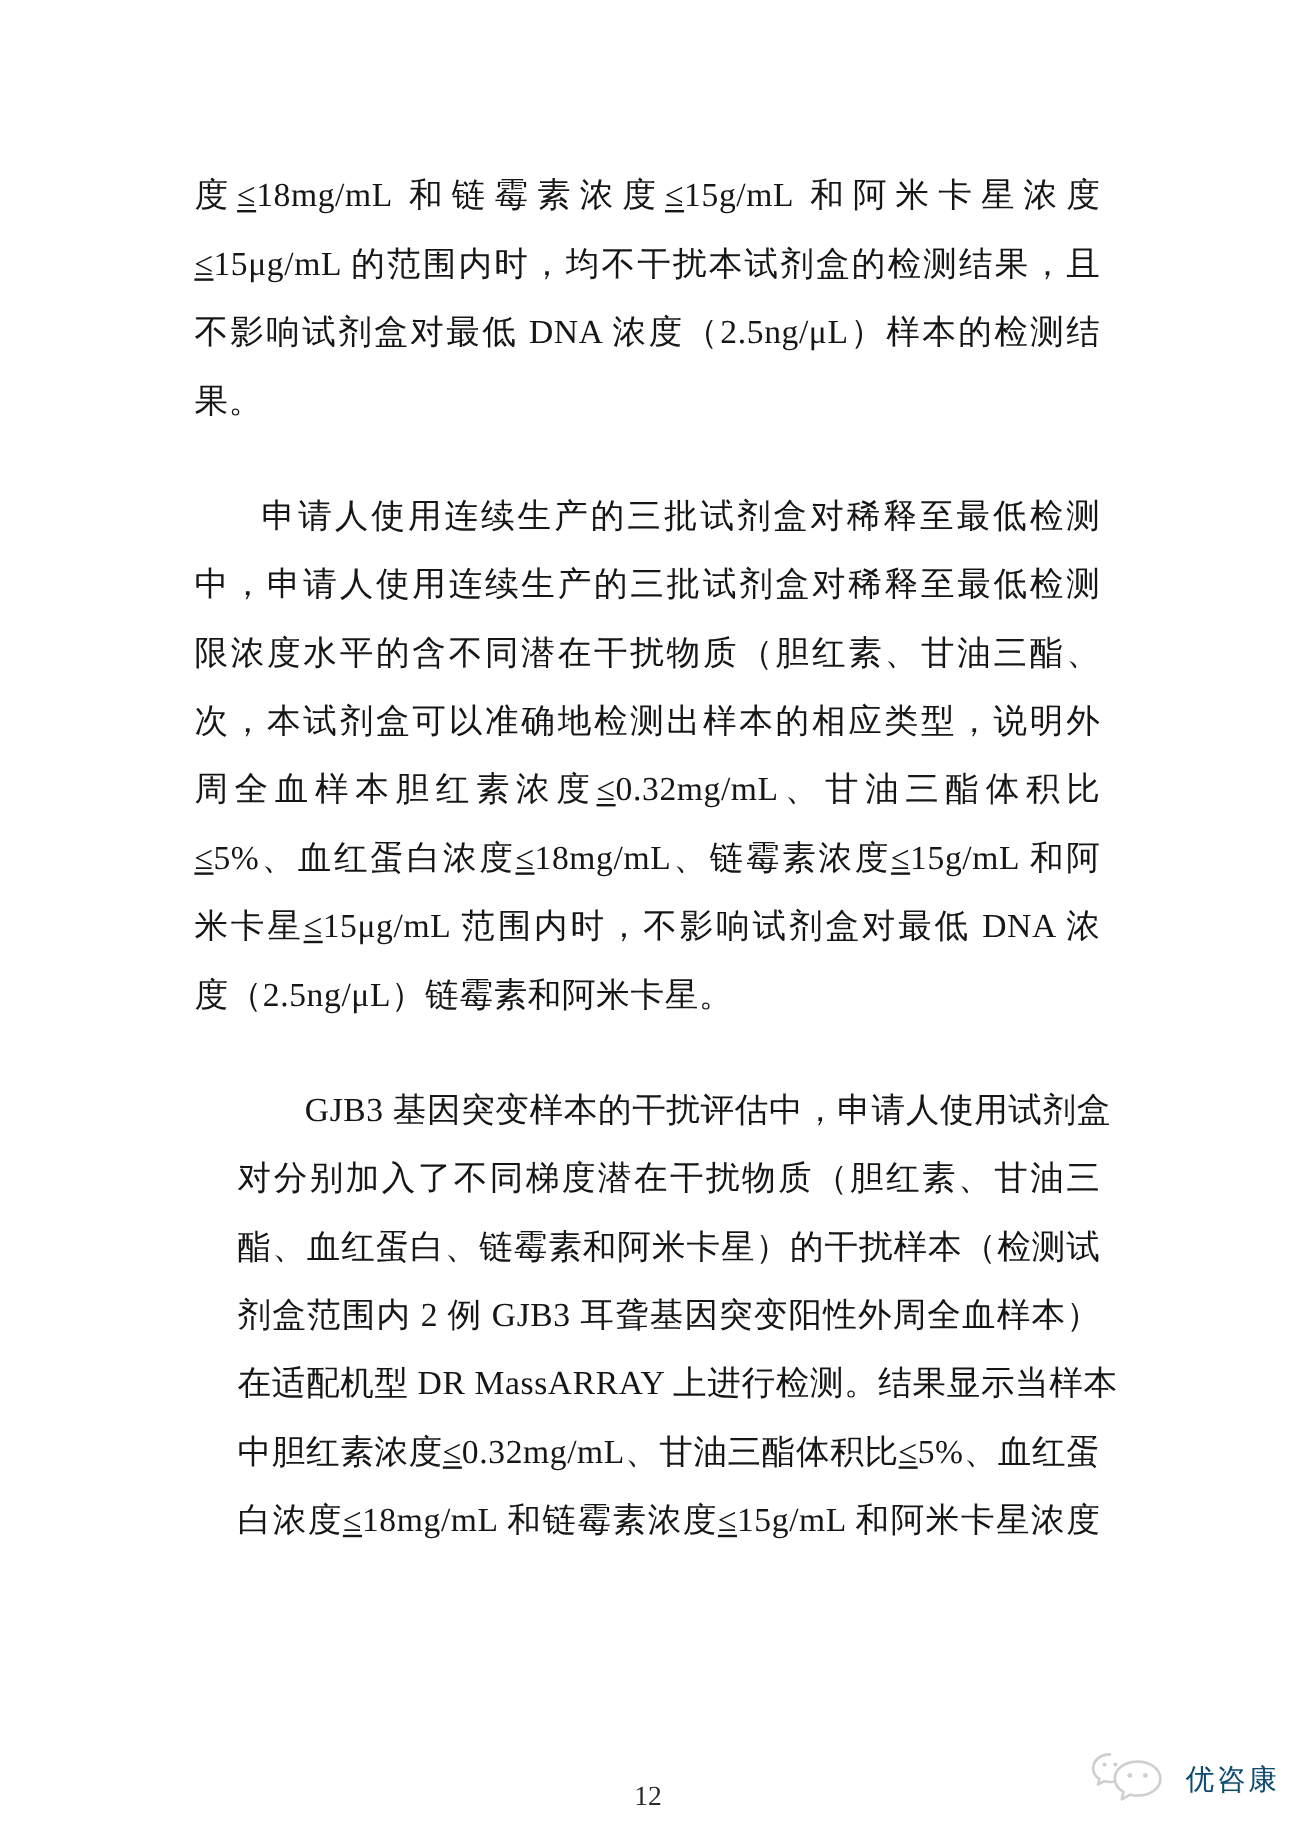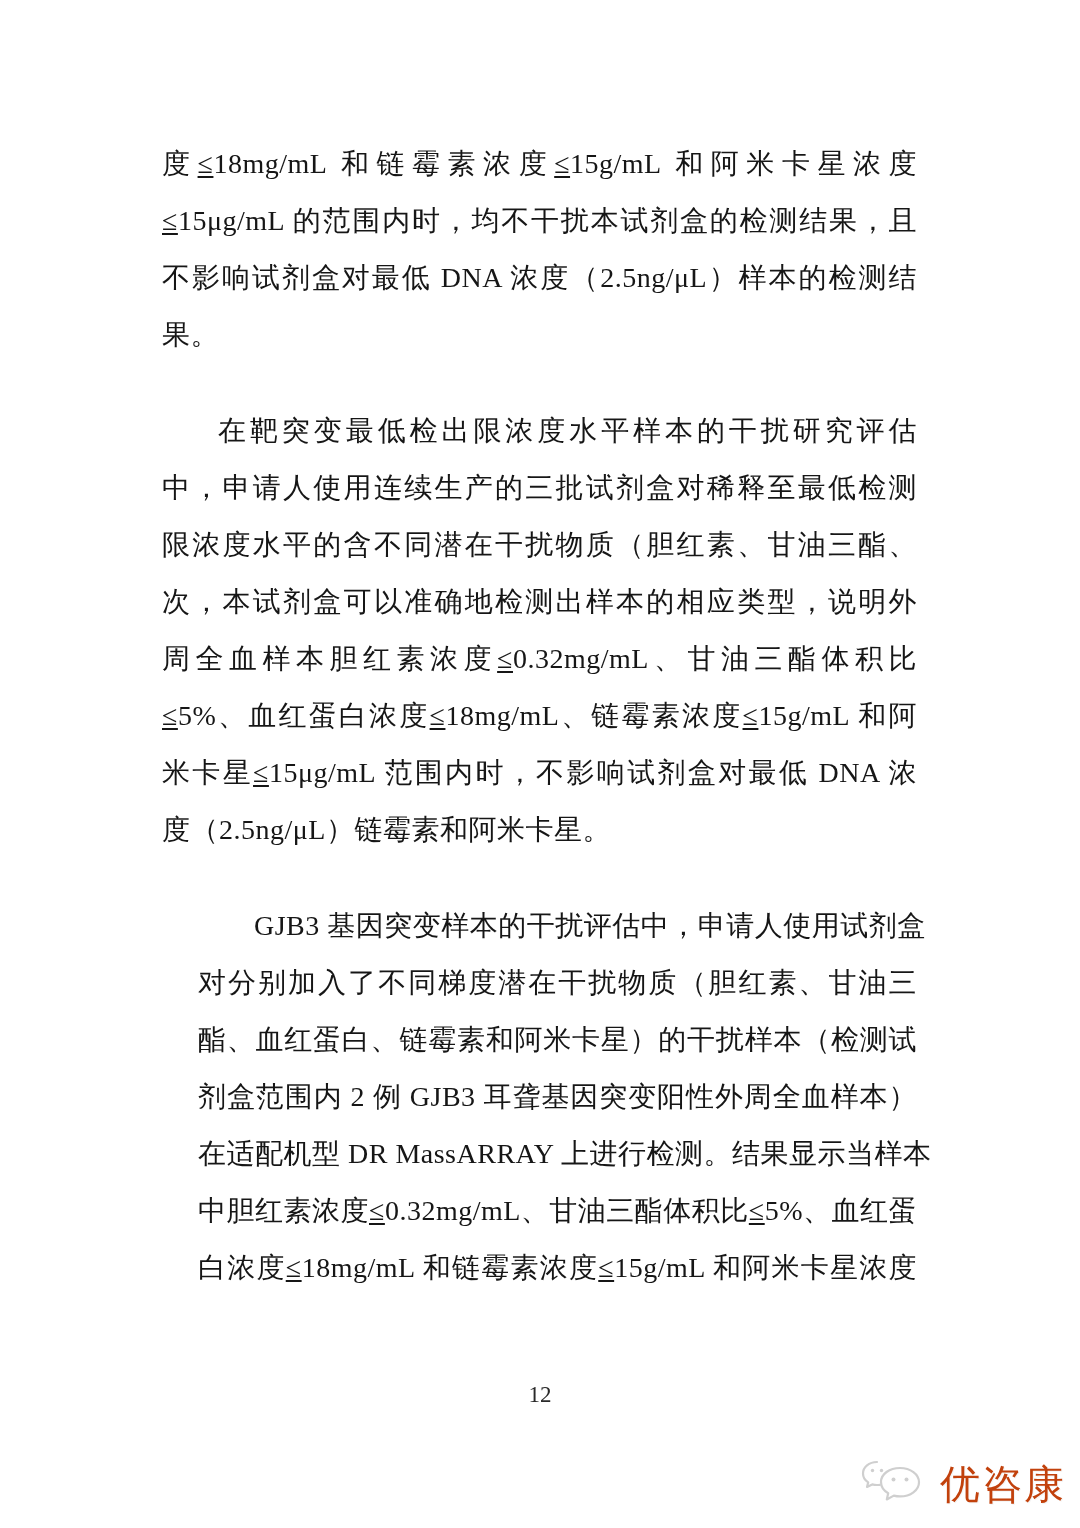--- a/index.html
+++ b/index.html
@@ -48,42 +48,42 @@
   }
   .line.indent {
     text-indent: 56px;
   }
   .line u {
     text-decoration: underline;
     text-underline-offset: 3px;
   }
   .page-number {
     position: absolute;
-    top: 1380px;
+    top: 1482px;
     left: 0;
     width: 100%;
     text-align: center;
     font-size: 23px;
     line-height: 30px;
     color: #2a2a2a;
   }
   .watermark {
     position: absolute;
     top: 1458px;
     right: 14px;
     display: flex;
     align-items: center;
     gap: 6px;
     color: #cccccc;
   }
   .watermark .brand-text {
-    font-size: 40px;
+    font-size: 24px;
     line-height: 48px;
     letter-spacing: 2px;
-    color: #c2410c;
+    color: #0c4a6e;
     text-shadow: 1px 1px 0 #f4f4f4;
     font-family: "Liberation Sans", "DejaVu Sans", sans-serif;
   }
   .wm-icon {
     width: 78px;
     height: 52px;
     display: block;
   }
 </style>
 </head>
@@ -94,21 +94,21 @@
   <div class="content">
 
     <div class="para">
       <div class="line">度<u>≤</u>18mg/mL 和链霉素浓度<u>≤</u>15g/mL 和阿米卡星浓度</div>
       <div class="line"><u>≤</u>15μg/mL 的范围内时，均不干扰本试剂盒的检测结果，且</div>
       <div class="line">不影响试剂盒对最低 DNA 浓度（2.5ng/μL）样本的检测结</div>
       <div class="line end">果。</div>
     </div>
 
     <div class="para">
-      <div class="line indent">在靶突变最低检出限浓度水平样本的干扰研究评估</div>
+      <div class="line indent">申请人使用连续生产的三批试剂盒对稀释至最低检测</div>
       <div class="line">中，申请人使用连续生产的三批试剂盒对稀释至最低检测</div>
       <div class="line">限浓度水平的含不同潜在干扰物质（胆红素、甘油三酯、</div>
       <div class="line">次，本试剂盒可以准确地检测出样本的相应类型，说明外</div>
       <div class="line">周全血样本胆红素浓度<u>≤</u>0.32mg/mL、甘油三酯体积比</div>
       <div class="line"><u>≤</u>5%、血红蛋白浓度<u>≤</u>18mg/mL、链霉素浓度<u>≤</u>15g/mL 和阿</div>
       <div class="line">米卡星<u>≤</u>15μg/mL 范围内时，不影响试剂盒对最低 DNA 浓</div>
       <div class="line end">度（2.5ng/μL）链霉素和阿米卡星。</div>
     </div>
 
     <div class="para">

